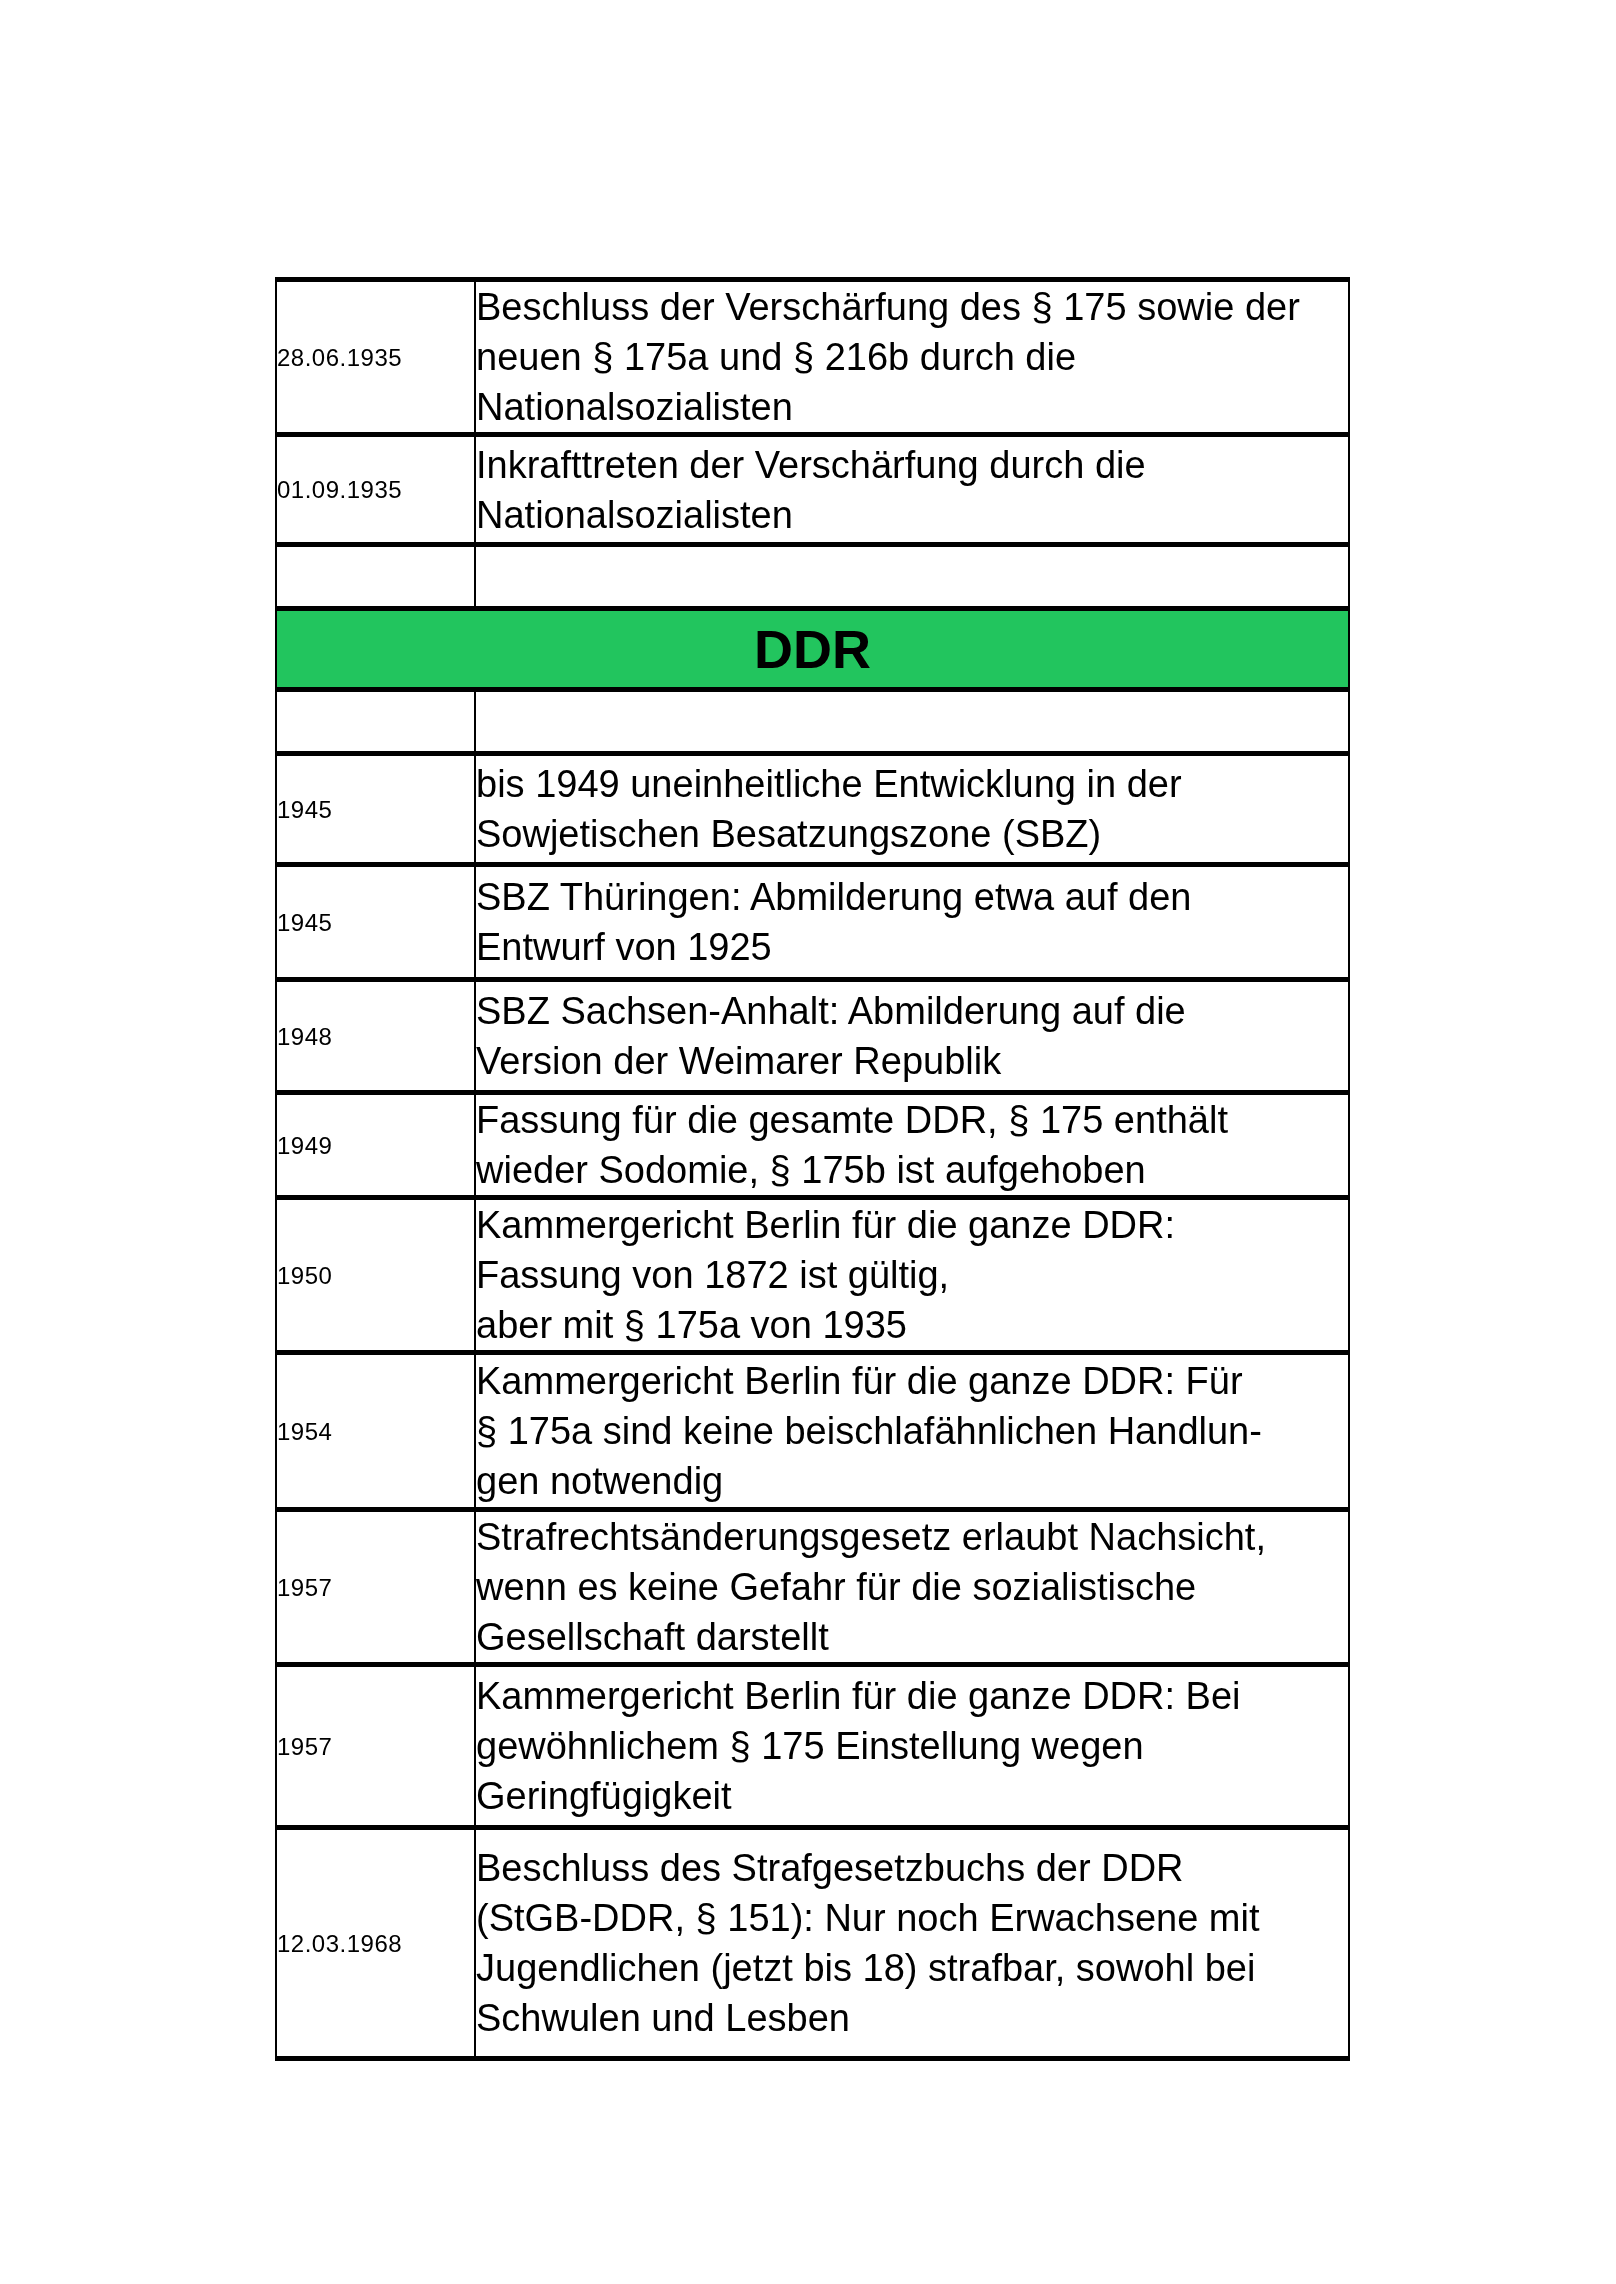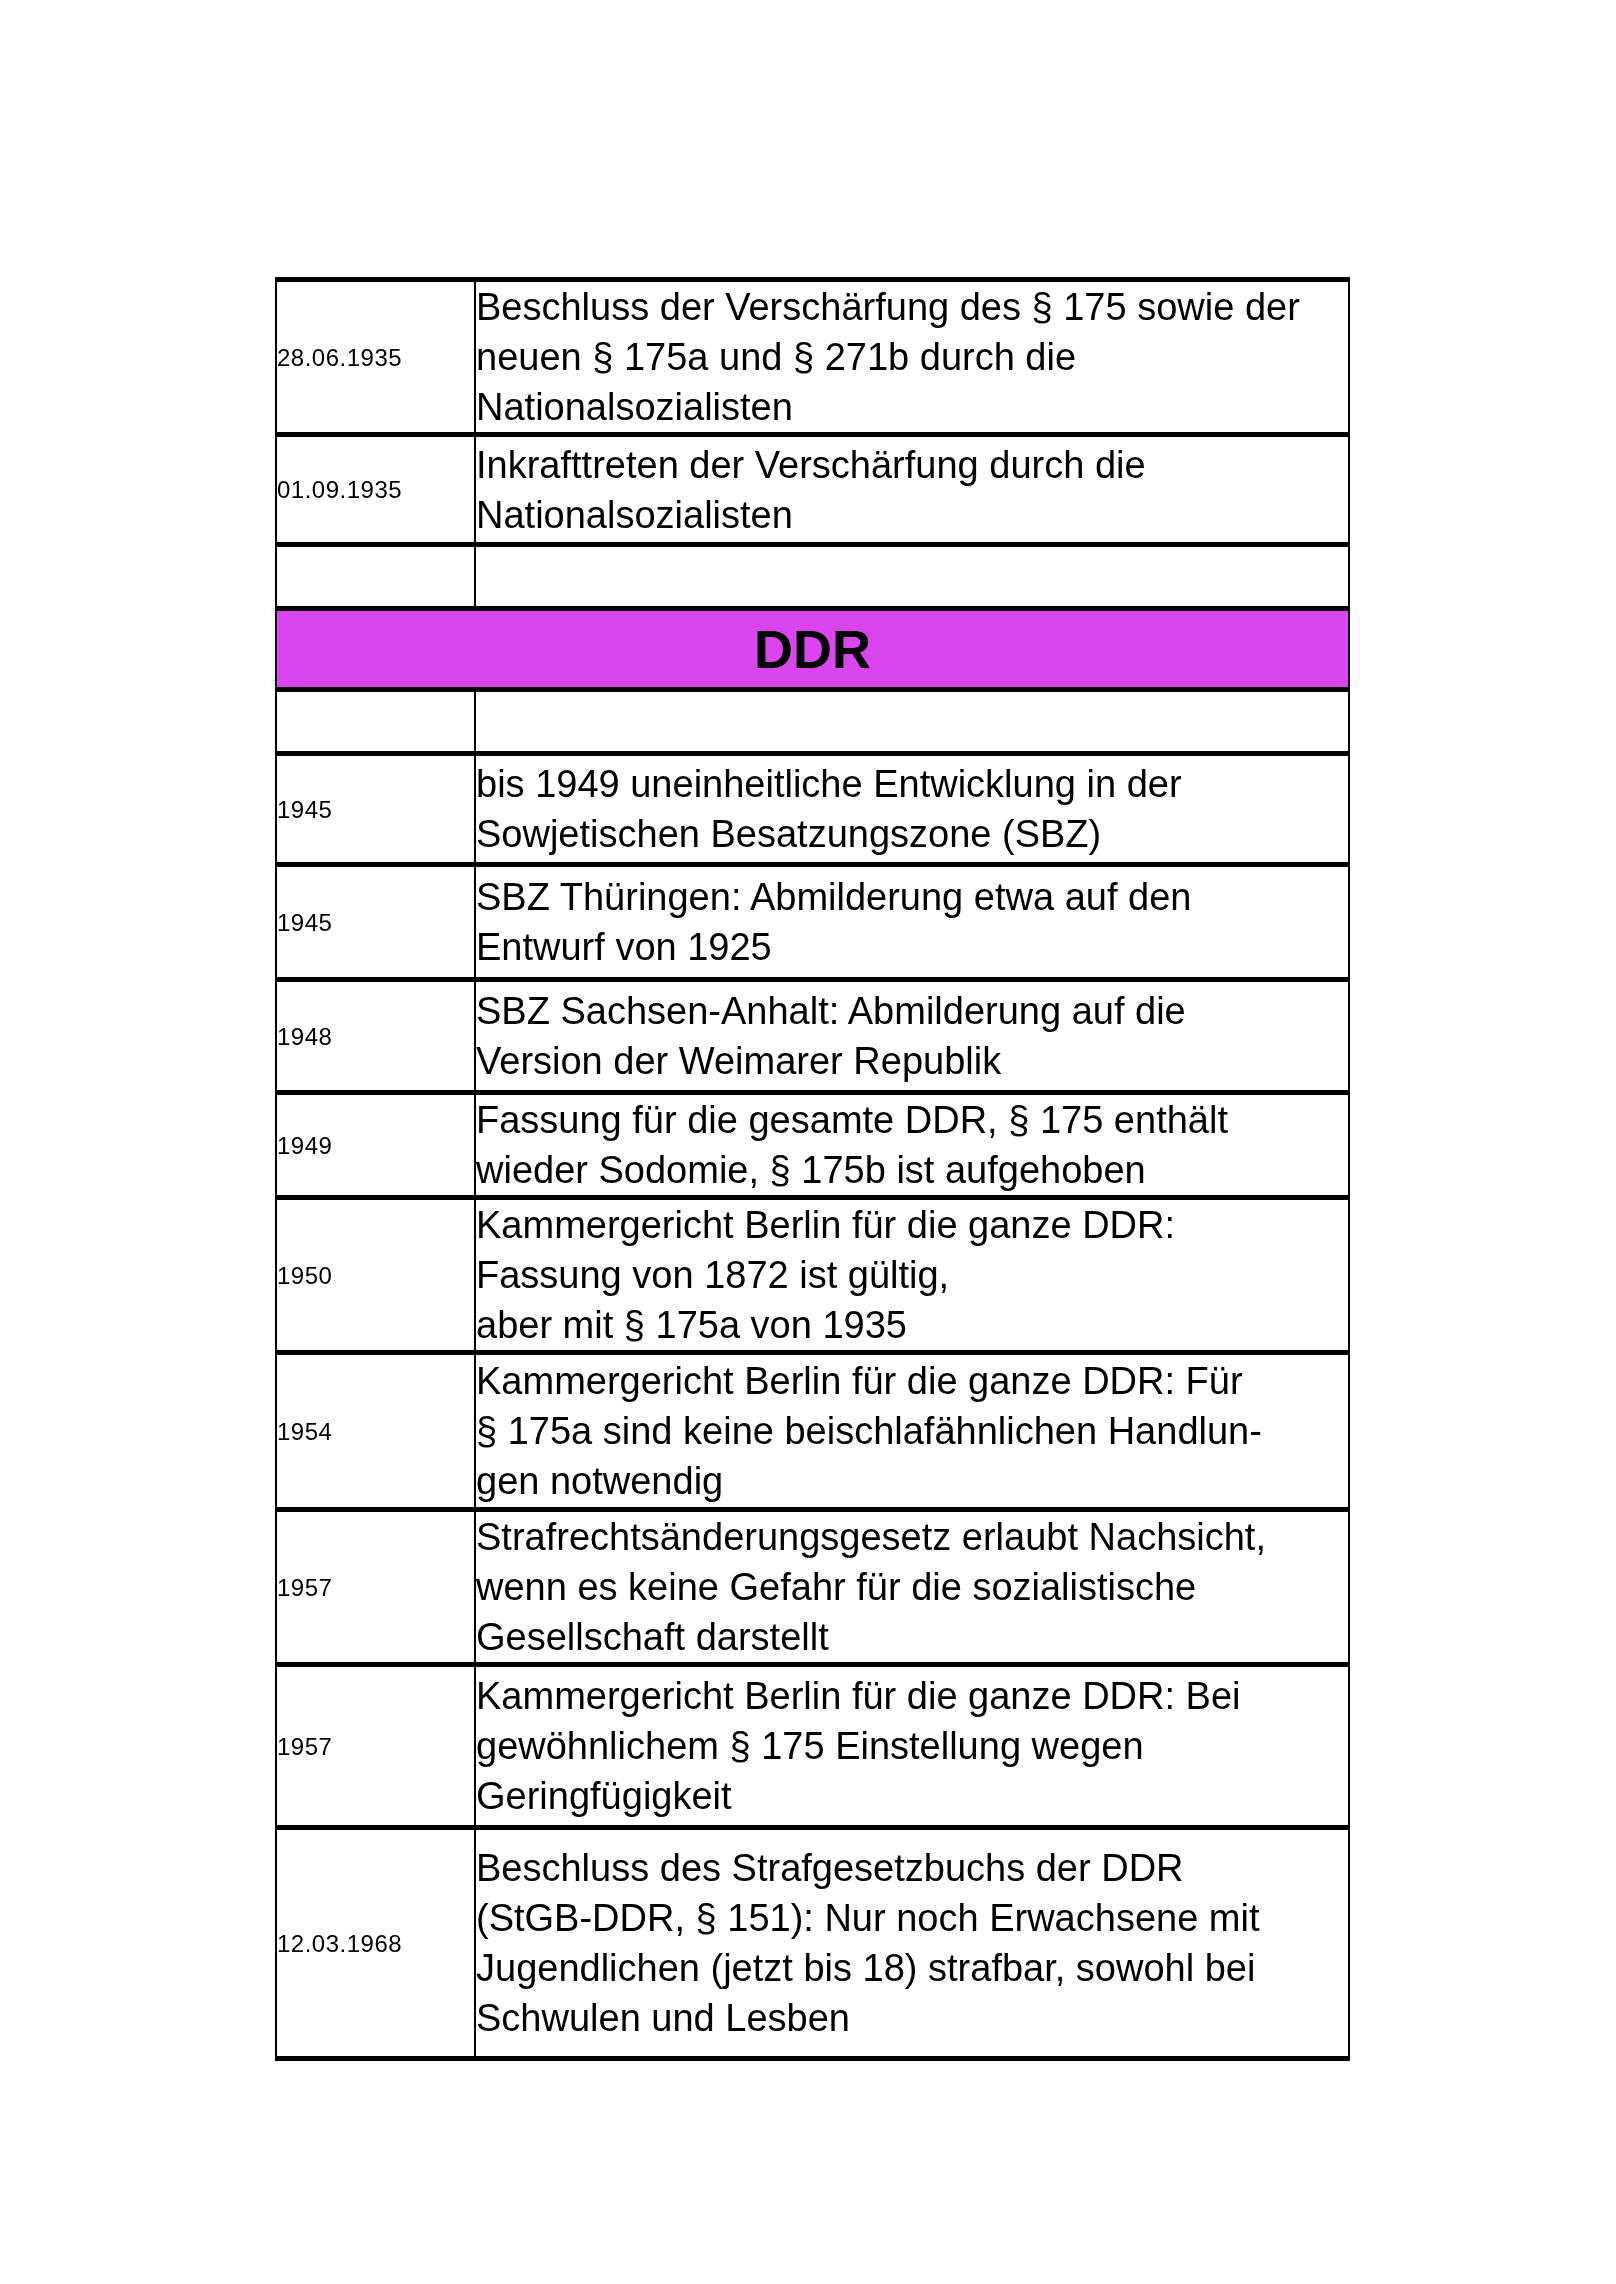--- a/index.html
+++ b/index.html
@@ -63,34 +63,34 @@
 
   <table class="timeline">
     <colgroup>
       <col style="width:199px">
       <col style="width:874px">
     </colgroup>
     <tbody>
       <tr style="height:152px">
         <td class="date-cell">28.06.1935</td>
         <td class="desc-cell">Beschluss der Verschärfung des § 175 sowie der
-neuen § 175a und § 271b durch die
+neuen § 175a und § 216b durch die
 Nationalsozialisten</td>
       </tr>
       <tr style="height:110px">
         <td class="date-cell">01.09.1935</td>
         <td class="desc-cell">Inkrafttreten der Verschärfung durch die
 Nationalsozialisten</td>
       </tr>
       <tr style="height:64px">
         <td class="date-cell"></td>
         <td class="desc-cell"></td>
       </tr>
       <tr class="section-header-row" style="height:81px">
-        <td class="header-cell" colspan="2" style="background:#d946ef">
+        <td class="header-cell" colspan="2" style="background:#22c55e">
           <span>DDR</span>
         </td>
       </tr>
       <tr style="height:64px">
         <td class="date-cell"></td>
         <td class="desc-cell"></td>
       </tr>
       <tr style="height:111px">
         <td class="date-cell">1945</td>
         <td class="desc-cell">bis 1949 uneinheitliche Entwicklung in der

